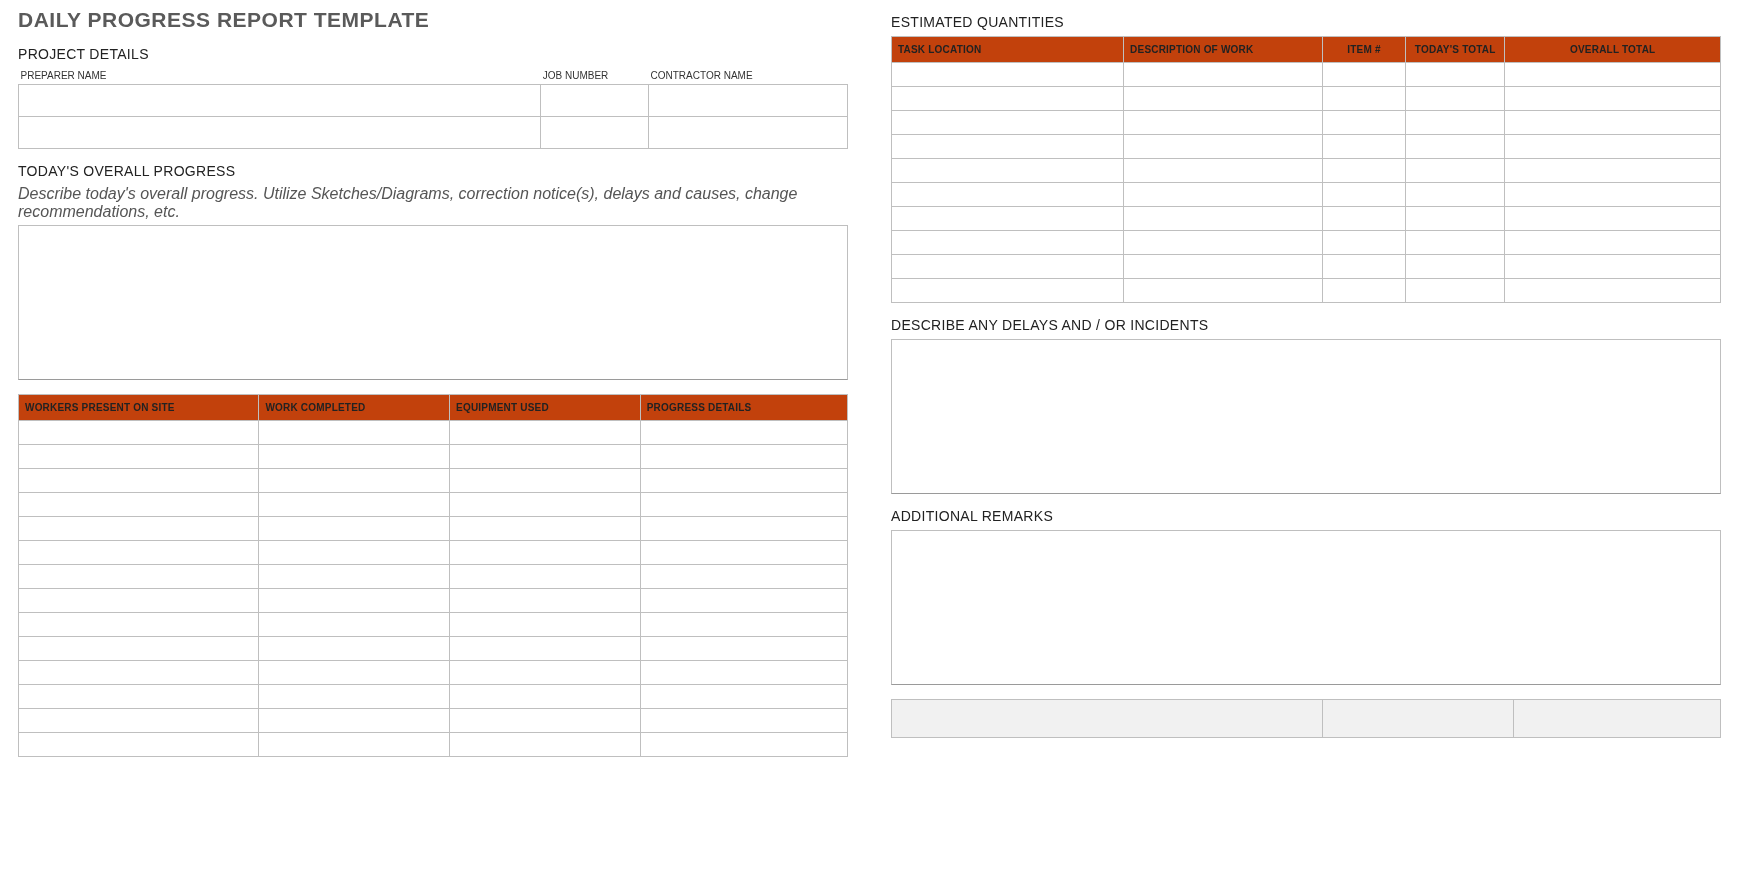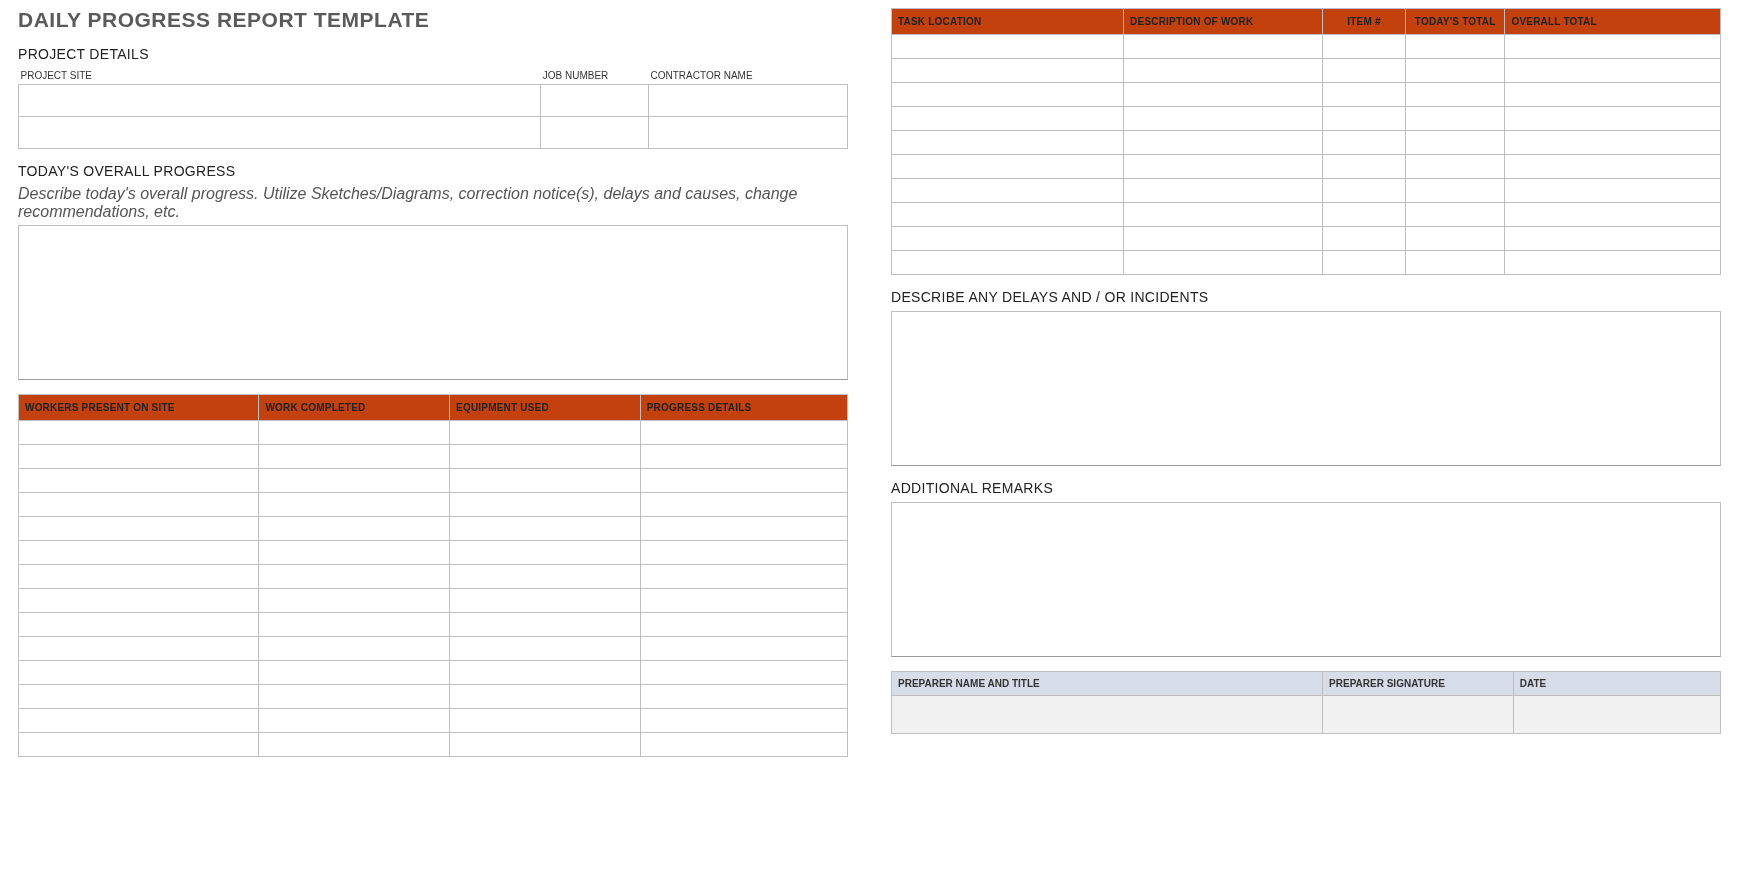--- a/index.html
+++ b/index.html
@@ -120,21 +120,21 @@
     <h2 class="section">PROJECT DETAILS</h2>
 
     <table class="pd-table">
       <colgroup>
           <col style="width:63%">
           <col style="width:13%">
           <col>
         </colgroup>
       <tbody>
           <tr>
-        <td class="pd-label" style="border:none">PROJECT SITE</td>
+        <td class="pd-label" style="border:none">PREPARER NAME</td>
         <td class="pd-label" style="border:none">JOB NUMBER</td>
         <td class="pd-label" style="border:none">CONTRACTOR NAME</td>
       </tr>
       <tr class="pd-field">
         <td></td>
         <td></td>
         <td></td>
       </tr>
       <tr class="pd-field">
         <td></td>
@@ -248,36 +248,37 @@
             <td></td>
             <td></td>
             <td></td>
             <td></td>
           </tr>
         </tbody>
     </table>
   </div>
 
   <div class="col">
+    <h2 class="section" style="margin-top:6px">ESTIMATED QUANTITIES</h2>
 
     <table class="data-table">
       <colgroup>
         <col class="qt-col1">
           <col class="qt-col2">
           <col class="qt-col3">
           <col class="qt-col4">
           <col class="qt-col5">
       </colgroup>
       <thead>
         <tr>
           <th>TASK LOCATION</th>
           <th>DESCRIPTION OF WORK</th>
           <th style="text-align:center">ITEM #</th>
           <th style="text-align:center">TODAY'S TOTAL</th>
-          <th style="">OVERALL TOTAL</th>
+          <th style="text-align:center">OVERALL TOTAL</th>
         </tr>
       </thead>
       <tbody id="qt-tbody">
           <tr>
             <td></td>
             <td></td>
             <td></td>
             <td></td>
             <td></td>
           </tr>
@@ -355,25 +356,20 @@
 
     <div style="height:14px"></div>
 
     <table class="sig-table">
       <colgroup>
           <col style="width:52%">
           <col style="width:23%">
           <col>
         </colgroup>
       <tbody>
-          <tr>
-        <th>PREPARER NAME AND TITLE</th>
-        <th>PREPARER SIGNATURE</th>
-        <th>DATE</th>
-      </tr>
       <tr>
         <td></td>
         <td></td>
         <td></td>
       </tr>
     </tbody>
       </table>
   </div>
 
 </div>

